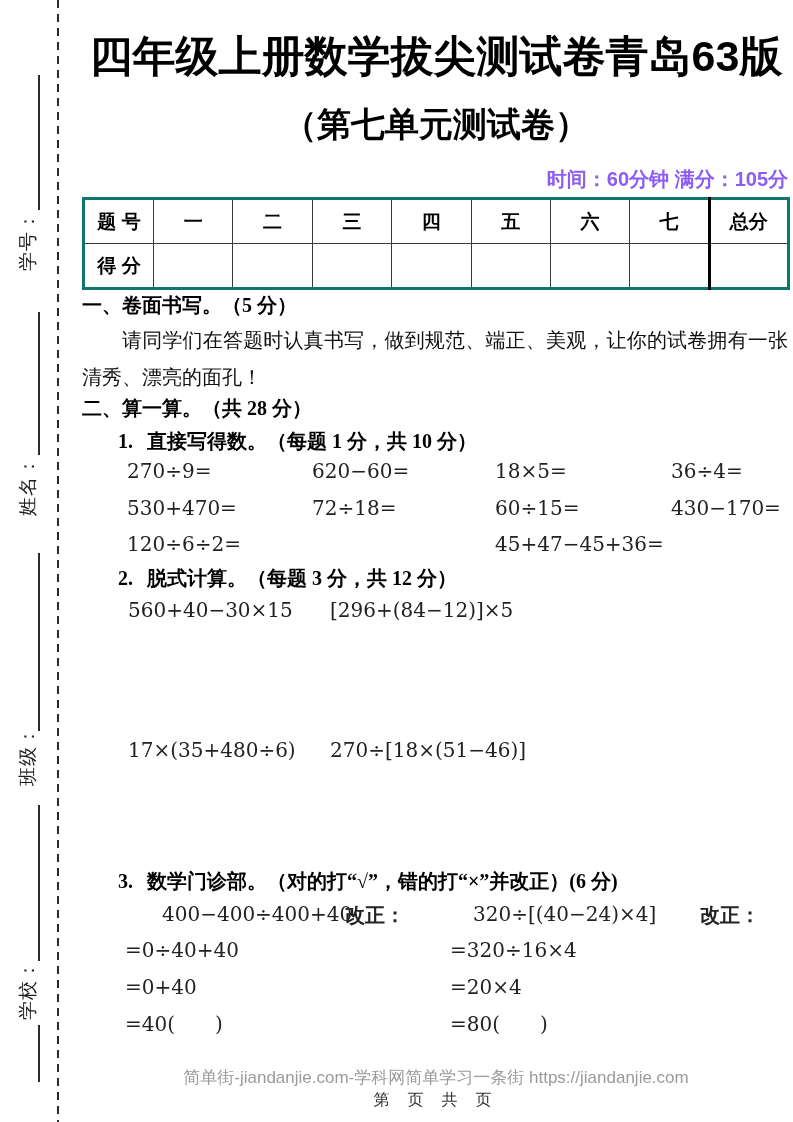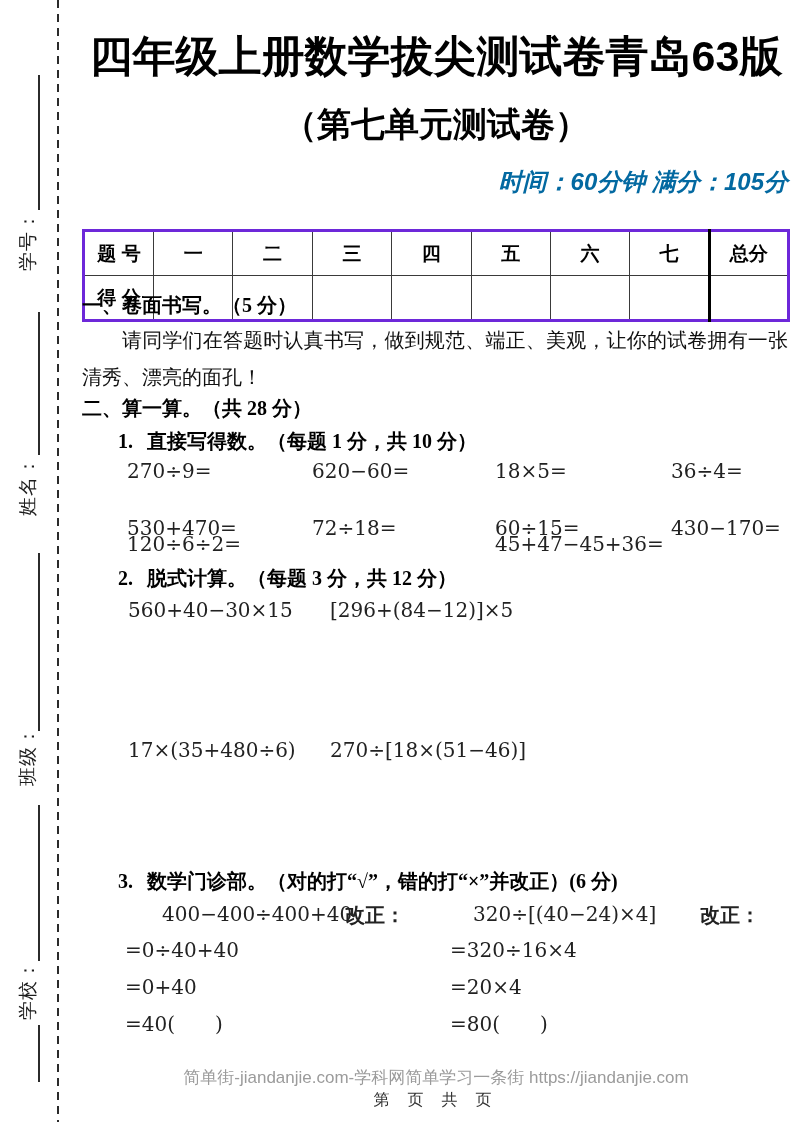--- a/index.html
+++ b/index.html
@@ -40,33 +40,33 @@
     font-weight:900;font-size:43px;letter-spacing:0px;white-space:nowrap;color:#000;
   }
   .subtitle{
     top:102px;left:0;width:100%;text-align:center;
     font-family:"Liberation Sans","DejaVu Sans",sans-serif;
     font-weight:900;font-size:34px;color:#000;
   }
   .meta{
     top:166px;right:2px;text-align:right;
     font-family:"Liberation Sans","DejaVu Sans",sans-serif;
-    font-weight:700;font-size:24px;color:#0369a1;font-style:italic;
+    font-weight:700;font-size:20px;color:#8b5cf6;
   }
   
   .score-table{
     top:197px;left:0;width:708px;height:88px;
     border-collapse:collapse;table-layout:fixed;
   }
   .score-table td{
     border:1px solid #3a3a3a;text-align:center;vertical-align:middle;
     font-family:"Liberation Sans","DejaVu Sans",sans-serif;
     font-weight:700;font-size:19px;color:#000;height:43px;padding:0;
   }
-  .score-table{border:3px solid #6d28d9;margin-top:32px;}
+  .score-table{border:3px solid #0f766e;}
   .score-table td.total-col{border-left:3px solid #000;}
   .score-table td.label-col{width:68px;}
   
   .sec-heading{
     font-size:20px;font-weight:700;color:#000;white-space:nowrap;
   }
   .para{
     top:322px;left:0;width:706px;font-size:20px;line-height:37px;
     text-indent:2em;text-align:justify;color:#111;
   }
@@ -150,21 +150,21 @@
     <div class="abs sec-heading" style="top:395px;left:0;text-align:right;">二、算一算。（共 28 分）</div>
 
     <div class="abs q-heading" style="top:428px;left:36px;"><span class="q-num">1.</span><span class="q-title">直接写得数。（每题 1 分，共 10 分）</span></div>
 
     <div class="mrow" style="top:459px;">
       <span class="math c1">270÷9=</span>
       <span class="math c2">620−60=</span>
       <span class="math c3">18×5=</span>
       <span class="math c4">36÷4=</span>
     </div>
-    <div class="mrow" style="top:496px;margin-top:20px;">
+    <div class="mrow" style="top:496px;">
       <span class="math c1">530+470=</span>
       <span class="math c2">72÷18=</span>
       <span class="math c3">60÷15=</span>
       <span class="math c4">430−170=</span>
     </div>
     <div class="mrow" style="top:532px;">
       <span class="math c1">120÷6÷2=</span>
       <span class="math c2"></span>
       <span class="math c3">45+47−45+36=</span>
       <span class="math c4"></span>

